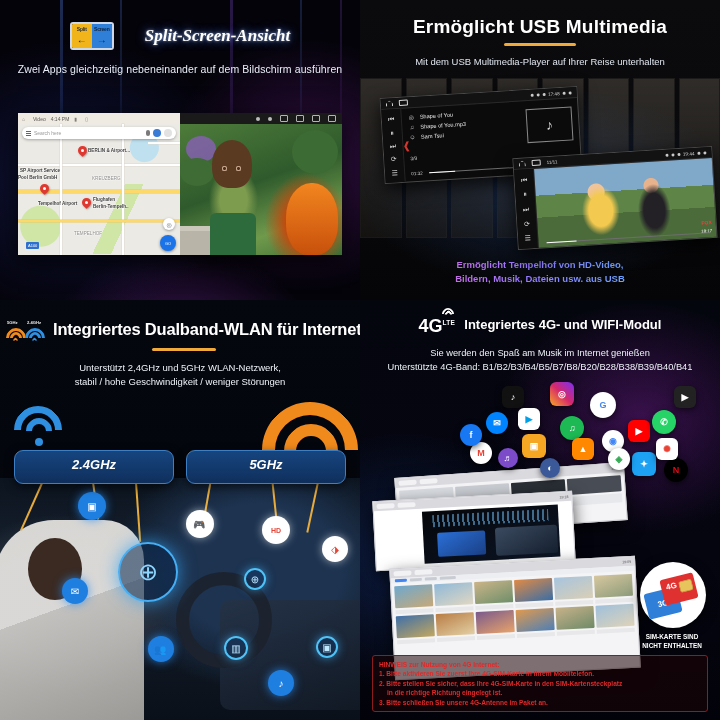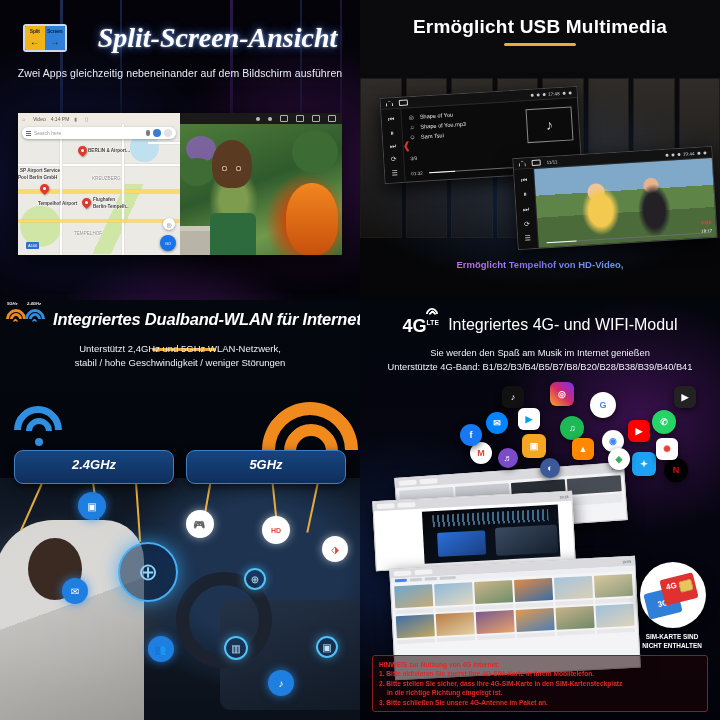--- a/index.html
+++ b/index.html
@@ -34,21 +34,21 @@
   .ss-icon { width:44px; height:28px; border:2px solid #cfd8e6; border-radius:3px;
              display:flex; overflow:hidden; flex:none; }
   .ss-l { flex:1; background:#f2b41b; position:relative; }
   .ss-r { flex:1; background:#2f7fd8; position:relative; }
   .ss-l .lab, .ss-r .lab { position:absolute; top:2px; left:0; right:0; text-align:center;
        font-size:5px; font-weight:bold; color:#1b2a40; letter-spacing:-.2px; }
   .ss-r .lab { color:#0c2340; }
   .ss-arr { position:absolute; bottom:4px; left:0; right:0; text-align:center;
        font-size:10px; line-height:8px; color:#12263f; }
   .split-title { font-family:"Liberation Serif", serif; font-style:italic; font-weight:bold;
-       font-size:28px; color:#fff; text-shadow:0 0 10px rgba(80,140,255,.85), 0 0 3px rgba(255,255,255,.6);margin-left:22px; }
+       font-size:17px; color:#fff; text-shadow:0 0 10px rgba(80,140,255,.85), 0 0 3px rgba(255,255,255,.6);margin-left:22px; }
   .split-sub { margin-top:13px; font-size:10.5px; color:#e9eef7; letter-spacing:.1px; }
 
   .screens { position:absolute; left:18px; top:113px; width:324px; height:142px; z-index:3;
              box-shadow:0 6px 22px rgba(0,0,0,.75); display:flex; }
   .half { width:50%; height:100%; position:relative; overflow:hidden; }
   
   .map-status { height:11px; background:#efeae2; display:flex; align-items:center;
       gap:5px; padding:0 4px; font-size:5px; color:#5d5a55; }
   .mini-ic { width:6px; height:6px; opacity:.75; }
   .map-body { position:absolute; top:11px; left:0; right:0; bottom:0;
@@ -154,21 +154,21 @@
        radial-gradient(ellipse 26px 34px at 36% 58%,#f3c94f 0 46%,rgba(243,201,79,0) 72%),
        radial-gradient(circle at 34% 34%,#f0c49a 0 8px,transparent 9px),
        radial-gradient(ellipse 22px 36px at 66% 62%,#232026 0 48%,rgba(35,32,38,0) 74%),
        radial-gradient(circle at 65% 30%,#e8b38c 0 7px,transparent 8px),
        linear-gradient(180deg,#7fa8c9 0 34%, #5f8448 34% 62%, #4c6b3b 62%);}
   .vlogo{position:absolute;right:4px;bottom:12px;font-size:5px;color:#ff3b3b;font-weight:bold;}
   .vtime{position:absolute;right:4px;bottom:4px;font-size:4.4px;color:#fff;}
 
   
   #panel-wifi{background:linear-gradient(180deg,#05070f 0%, #04060d 38%, #020308 100%);}
-  .wifi-head{position:relative;z-index:5;display:flex;align-items:flex-end;gap:7px;padding:1px 8px 0 6px;font-style:italic;}
+  .wifi-head{position:relative;z-index:5;display:flex;align-items:flex-start;gap:7px;padding:20px 8px 0 6px;}
   .wifi-ic{position:relative;width:40px;height:28px;flex:none;}
   .wifi-ic .lbl{position:absolute;top:0;font-size:4.2px;color:#e6e6e6;font-weight:bold;}
   .wifi-ic .lbl.a{left:1px;} .wifi-ic .lbl.b{left:21px;}
   .arc{position:absolute;border-style:solid;border-color:transparent;border-radius:50%;}
   .wifi-title{font-size:16.5px;font-weight:bold;color:#fff;white-space:nowrap;letter-spacing:-.2px;}
   .w-underline{position:absolute;left:152px;top:48px;width:64px;height:3px;background:#f0a93b;border-radius:2px;z-index:5;}
   .wifi-sub{position:relative;z-index:5;margin-top:13px;text-align:center;font-size:9.5px;
      line-height:14px;color:#eef2f8;}
   .bigarcs{position:absolute;right:-12px;top:92px;width:120px;height:110px;z-index:2;}
   .smallarcs{position:absolute;left:14px;top:106px;width:64px;height:58px;z-index:2;}
@@ -205,21 +205,21 @@
   
   #panel-4g{background:
      radial-gradient(ellipse 200px 160px at 78% 28%, rgba(120,30,150,.45), transparent 72%),
      radial-gradient(ellipse 200px 180px at 12% 62%, rgba(20,50,110,.5), transparent 72%),
      linear-gradient(180deg,#04060e,#050510 60%,#02030a);}
   .g4-head{position:relative;z-index:6;display:flex;align-items:center;justify-content:center;
      gap:9px;padding-top:14px;}
   .g4-logo{position:relative;font-size:18px;font-weight:bold;color:#fff;line-height:18px;}
   .g4-logo sup{font-size:6.5px;vertical-align:super;letter-spacing:.3px;}
   .g4-logo .sig{position:absolute;right:-1px;top:-8px;width:14px;height:10px;}
-  .g4-title{font-size:16px;font-weight:normal;color:#fff;white-space:nowrap;}
+  .g4-title{font-size:13px;font-weight:bold;color:#fff;white-space:nowrap;}
   .g4-sub{position:relative;z-index:6;margin-top:12px;text-align:center;font-size:9.3px;
      line-height:13.5px;color:#eef2f8;}
   .appcloud{position:absolute;left:96px;top:82px;width:230px;height:130px;z-index:5;}
   .app{position:absolute;border-radius:26%;display:flex;align-items:center;justify-content:center;
      color:#fff;font-size:9px;font-weight:bold;box-shadow:0 2px 6px rgba(0,0,0,.6);}
   .app.circle{border-radius:50%;}
   .browsers{position:absolute;left:6px;top:170px;width:268px;height:210px;z-index:4;}
   .bw{position:absolute;background:#f4f4f6;border:1px solid #cfcfd4;box-shadow:0 6px 16px rgba(0,0,0,.7);}
   .bw-top{height:9px;background:#d9d9de;display:flex;align-items:center;gap:3px;padding:0 3px;}
   .bw-top .tb{width:18px;height:5px;background:#f2f2f4;border-radius:2px;}
@@ -360,20 +360,21 @@
       <span class="film-cell"></span>
         <span class="film-cell"></span>
         <span class="film-cell"></span>
       <span class="film-cell"></span>
         <span class="film-cell"></span>
     </div>
 
     <div class="usb-head">
       <div class="usb-title">Ermöglicht USB Multimedia</div>
       <div class="u-underline"></div>
+      <div class="usb-sub">Mit dem USB Multimedia-Player auf Ihrer Reise unterhalten</div>
     </div>
 
     <div class="player" id="music-player">
       <div class="p-top">
         <span class="hm"></span>
         <span class="cam"></span>
         <span class="right">
           <span class="sdot"></span>
           <span class="sdot"></span>
           <span class="sdot"></span>
@@ -443,20 +444,21 @@
           <span class="vtime">18:17</span>
           <span class="pbar" style="left:8px;bottom:4px;">
               <i></i>
             </span>
         </div>
       </div>
     </div>
 
     <div class="usb-caption">
       <div>Ermöglicht Tempelhof von HD-Video,</div>
+      <div>Bildern, Musik, Dateien usw. aus USB</div>
     </div>
   </section>
 
   <section class="panel" id="panel-wifi">
     <div class="wifi-head">
       <span class="wifi-ic">
         <span class="lbl a">5GHz</span>
         <span class="lbl b">2.4GHz</span>
         <span class="arc" style="left:0;top:8px;width:20px;height:20px;border-width:3px;border-top-color:#f08a1c;border-left-color:#f08a1c;transform:rotate(45deg);"></span>
         <span class="arc" style="left:4px;top:12px;width:12px;height:12px;border-width:3px;border-top-color:#f08a1c;border-left-color:#f08a1c;transform:rotate(45deg);"></span>

